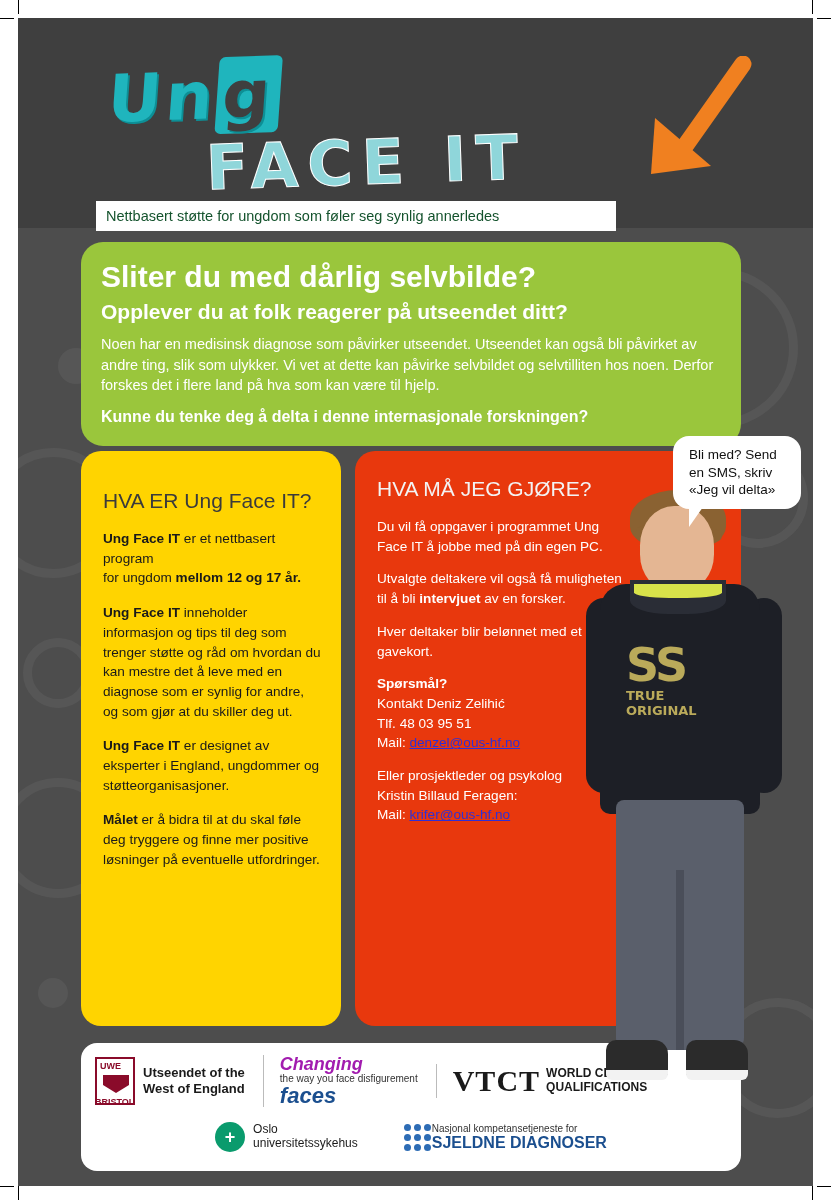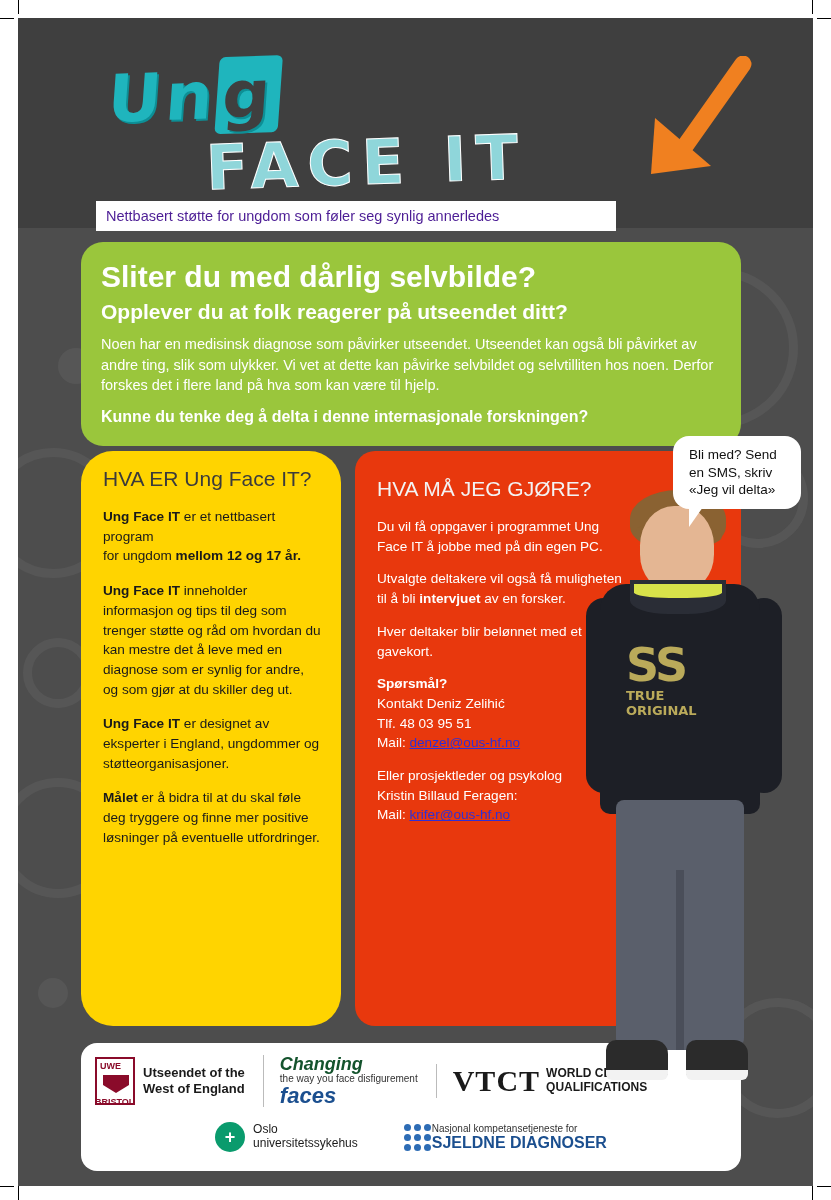--- a/index.html
+++ b/index.html
@@ -89,21 +89,21 @@
     position: absolute;
     left: 78px; top: 183px;
     width: 520px; height: 30px;
     background: #ffffff;
     display: flex;
     align-items: center;
     padding-left: 10px;
   }
   .tagline-bar span {
     font-size: 14.5px;
-    color: #4c1d95;
+    color: #14532d;
     font-weight: 500;
   }
 
   
   .green-panel {
     position: absolute;
     left: 63px; top: 224px;
     width: 660px;
     padding: 14px 20px 18px 20px;
     background: #9ac63c;
@@ -133,22 +133,22 @@
     font-weight: bold;
     color: #ffffff;
   }
 
   
   .yellow-panel {
     position: absolute;
     left: 63px; top: 433px;
     width: 260px; height: 575px;
     background: #ffd400;
-    border-radius: 32px;
-    padding: 16px 20px 18px 22px;
+    border-radius: 20px;
+    padding: 38px 20px 18px 22px;
   }
   .yellow-panel h3 {
     margin: 0 0 16px 0;
     font-size: 21px;
     font-weight: normal;
     color: #3b3b3b;
   }
   .yellow-panel p {
     margin: 0 0 15px 0;
     font-size: 13.6px;
@@ -323,21 +323,21 @@
     clip-path: polygon(0 0,100% 0,100% 55%,50% 100%,0 55%);
   }
   .uwe .bristol {
     font-size: 9px; font-weight: bold; color: #8a0b2a;
     position: absolute; bottom: -2px;
   }
   .uwe .uwe-text { font-size: 13px; line-height: 1.2; color: #1a1a1a; font-weight: bold; }
   .changing {
     line-height: 1.05;
   }
-  .changing .cf1 { font-size: 18px; font-weight: bold; color: #14532d; font-style: italic; }
+  .changing .cf1 { font-size: 18px; font-weight: bold; color: #a21caf; font-style: italic; }
   .changing .cf2 { font-size: 10px; color: #333; display: block; }
   .changing .cf3 { font-size: 22px; font-weight: bold; color: #1b4f8f; font-style: italic; }
   .vtct {
     display: flex; align-items: center; gap: 6px;
     border-left: 1px solid #bbb; padding-left: 16px;
   }
   .vtct .v { font-family: "Liberation Serif", serif; font-size: 30px; font-weight: bold; color: #1a1a1a; letter-spacing: 1px; }
   .vtct .w { font-size: 12px; font-weight: bold; line-height: 1.15; color: #1a1a1a; }
   .oslo { display: flex; align-items: center; gap: 8px; }
   .oslo .mark {

